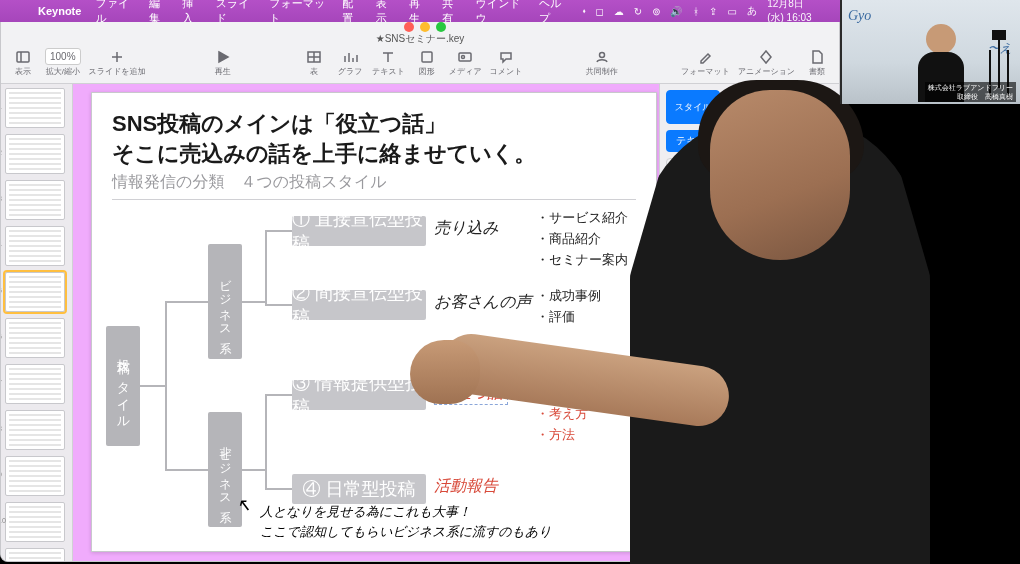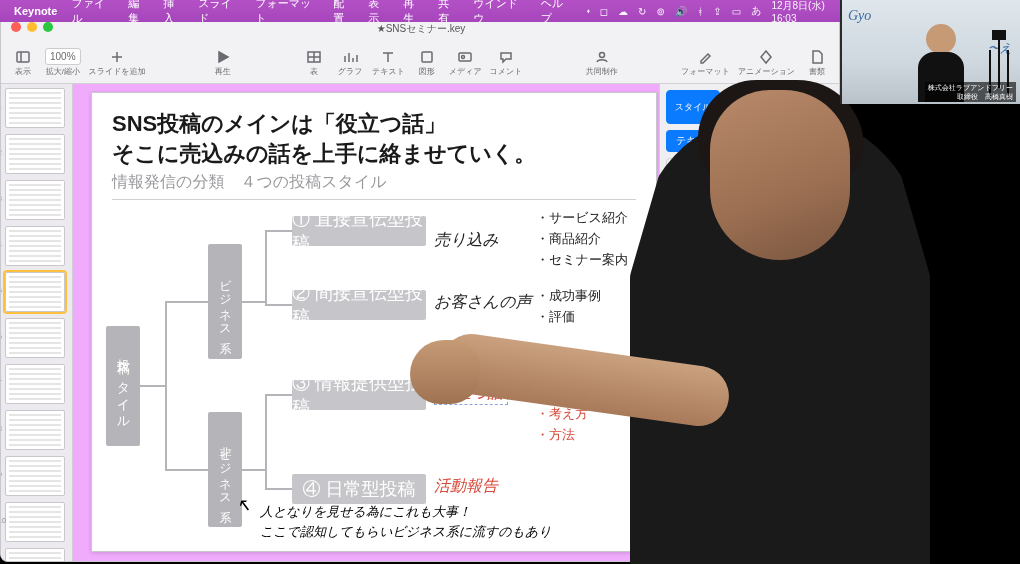--- a/index.html
+++ b/index.html
@@ -1,34 +1,34 @@
 <!DOCTYPE html>
 <html><head>
 <meta charset="utf-8">
 <style>
   * { box-sizing: border-box; margin: 0; padding: 0; }
   html, body { width: 1020px; height: 564px; overflow: hidden; font-family: -apple-system, "Hiragino Sans", sans-serif; background:#000; }
   
   
   .menubar {
     height: 22px; width: 840px; background: linear-gradient(#b450c7,#a646bb);
-    color:#fff; display:flex; align-items:center; font-size:11px; padding:0 0;
+    color:#fff; display:flex; align-items:center; font-size:11px; padding:0 24px;
     gap:14px;
   }
   .menubar .apple { font-size:13px; }
   .menubar .right { margin-left:auto; display:flex; gap:10px; align-items:center; font-size:10px;}
   .menubar .right span { opacity:.95; }
   
   
   .window {
     width:840px; height:540px; background:#f2f2f4; border-radius:0 0 8px 8px;
     position:absolute; top:22px; left:0; border:1px solid #c8c8cc; border-top:none;
     overflow:hidden;
   }
-  .titlebar { height:20px; display:flex; font-size:10px; color:#666;}
+  .titlebar { height:20px; display:flex; align-items:center; font-size:10px; color:#666;flex-direction:column;}
   .traffic { display:flex; gap:6px; padding-left:10px;}
   .traffic i{width:10px;height:10px;border-radius:50%;}
   .tr-r{background:#ff5f57;} .tr-y{background:#febc2e;} .tr-g{background:#28c840;}
   .titlebar .title{flex:1;text-align:center;font-size:10px;color:#555;}
   
   .toolbar {
     height:42px; border-bottom:1px solid #d0d0d4; display:flex; align-items:center;
     padding:0 8px; gap:8px; color:#6a6a70; font-size:8px;
   }
   .tbtn{display:flex;flex-direction:column;align-items:center;gap:1px;min-width:28px;}
@@ -54,21 +54,21 @@
   
   .tree{position:relative;height:330px;margin:6px 14px 0;}
   .root{position:absolute;left:0;top:120px;width:34px;height:120px;background:#b5b5b9;color:#fff;
         writing-mode:vertical-rl;text-orientation:upright;font-size:13px;display:flex;align-items:center;justify-content:center;letter-spacing:3px;border-radius:2px;}
   .cat{position:absolute;width:34px;height:115px;background:#b5b5b9;color:#fff;writing-mode:vertical-rl;text-orientation:upright;font-size:12px;display:flex;align-items:center;justify-content:center;letter-spacing:2px;border-radius:2px;}
   .cat1{left:102px;top:38px;} .cat2{left:102px;top:206px;}
   .node{position:absolute;left:186px;width:134px;height:30px;background:#c6c6ca;color:#fff;font-size:18px;display:flex;align-items:center;justify-content:center;border-radius:2px;font-weight:500;}
   .n1{top:10px;} .n2{top:84px;} .n3{top:174px;} .n4{top:268px;}
   .ann{position:absolute;left:328px;font-family:"Yu Mincho","HGSMinchoE",serif;font-style:italic;font-size:16px;color:#222;}
   .ann.red{color:#d84a3a;}
-  .a1{top:24px;} .a2{top:86px;font-family:Liberation Serif, serif;} .a3{top:176px;border:1px dashed #8aa6d9;padding:0 4px;} .a4{top:270px;}
+  .a1{top:12px;} .a2{top:86px;font-family:Liberation Serif, serif;} .a3{top:176px;border:1px dashed #8aa6d9;padding:0 4px;} .a4{top:270px;}
   .bul{position:absolute;left:430px;font-size:13px;color:#222;line-height:1.6;}
   .bul.red{color:#d84a3a;}
   .b1{top:2px;} .b2{top:80px;} .b3{top:156px;}
   .note{position:absolute;left:154px;top:296px;font-family:"Yu Mincho",serif;font-style:italic;font-size:13px;line-height:1.5;}
   .note .arrow{position:absolute;left:-24px;top:-10px;font-size:18px;}
   
   
   .tree svg{position:absolute;inset:0;width:100%;height:100%;pointer-events:none;}
   .tree svg path{stroke:#b5b5b9;stroke-width:2;fill:none;}
   

